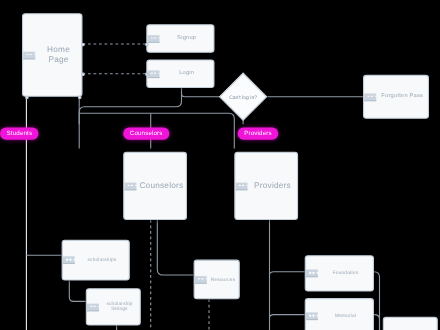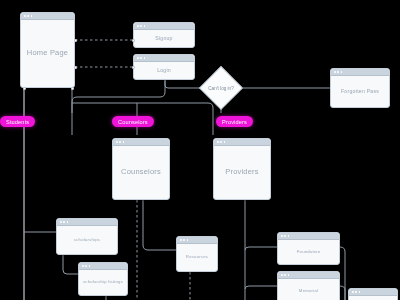--- a/index.html
+++ b/index.html
@@ -21,22 +21,23 @@
   }
 
   
   .node {
     position: absolute;
     background: #f7f9fb;
     border: 1px solid #c3ced9;
     border-radius: 3px;
     box-shadow: 0 1px 2px rgba(0,0,0,0.35);
     display: flex;
-    flex-direction: column;
+    flex-direction: row;
     overflow: hidden;
+    align-items: center;
   }
   .titlebar {
     height: 7px;
     flex: 0 0 auto;
     background: #c9d4de;
     border-bottom: 1px solid #b4c1cd;
     display: flex;
     align-items: center;
     gap: 1.5px;
     padding-left: 3px;

